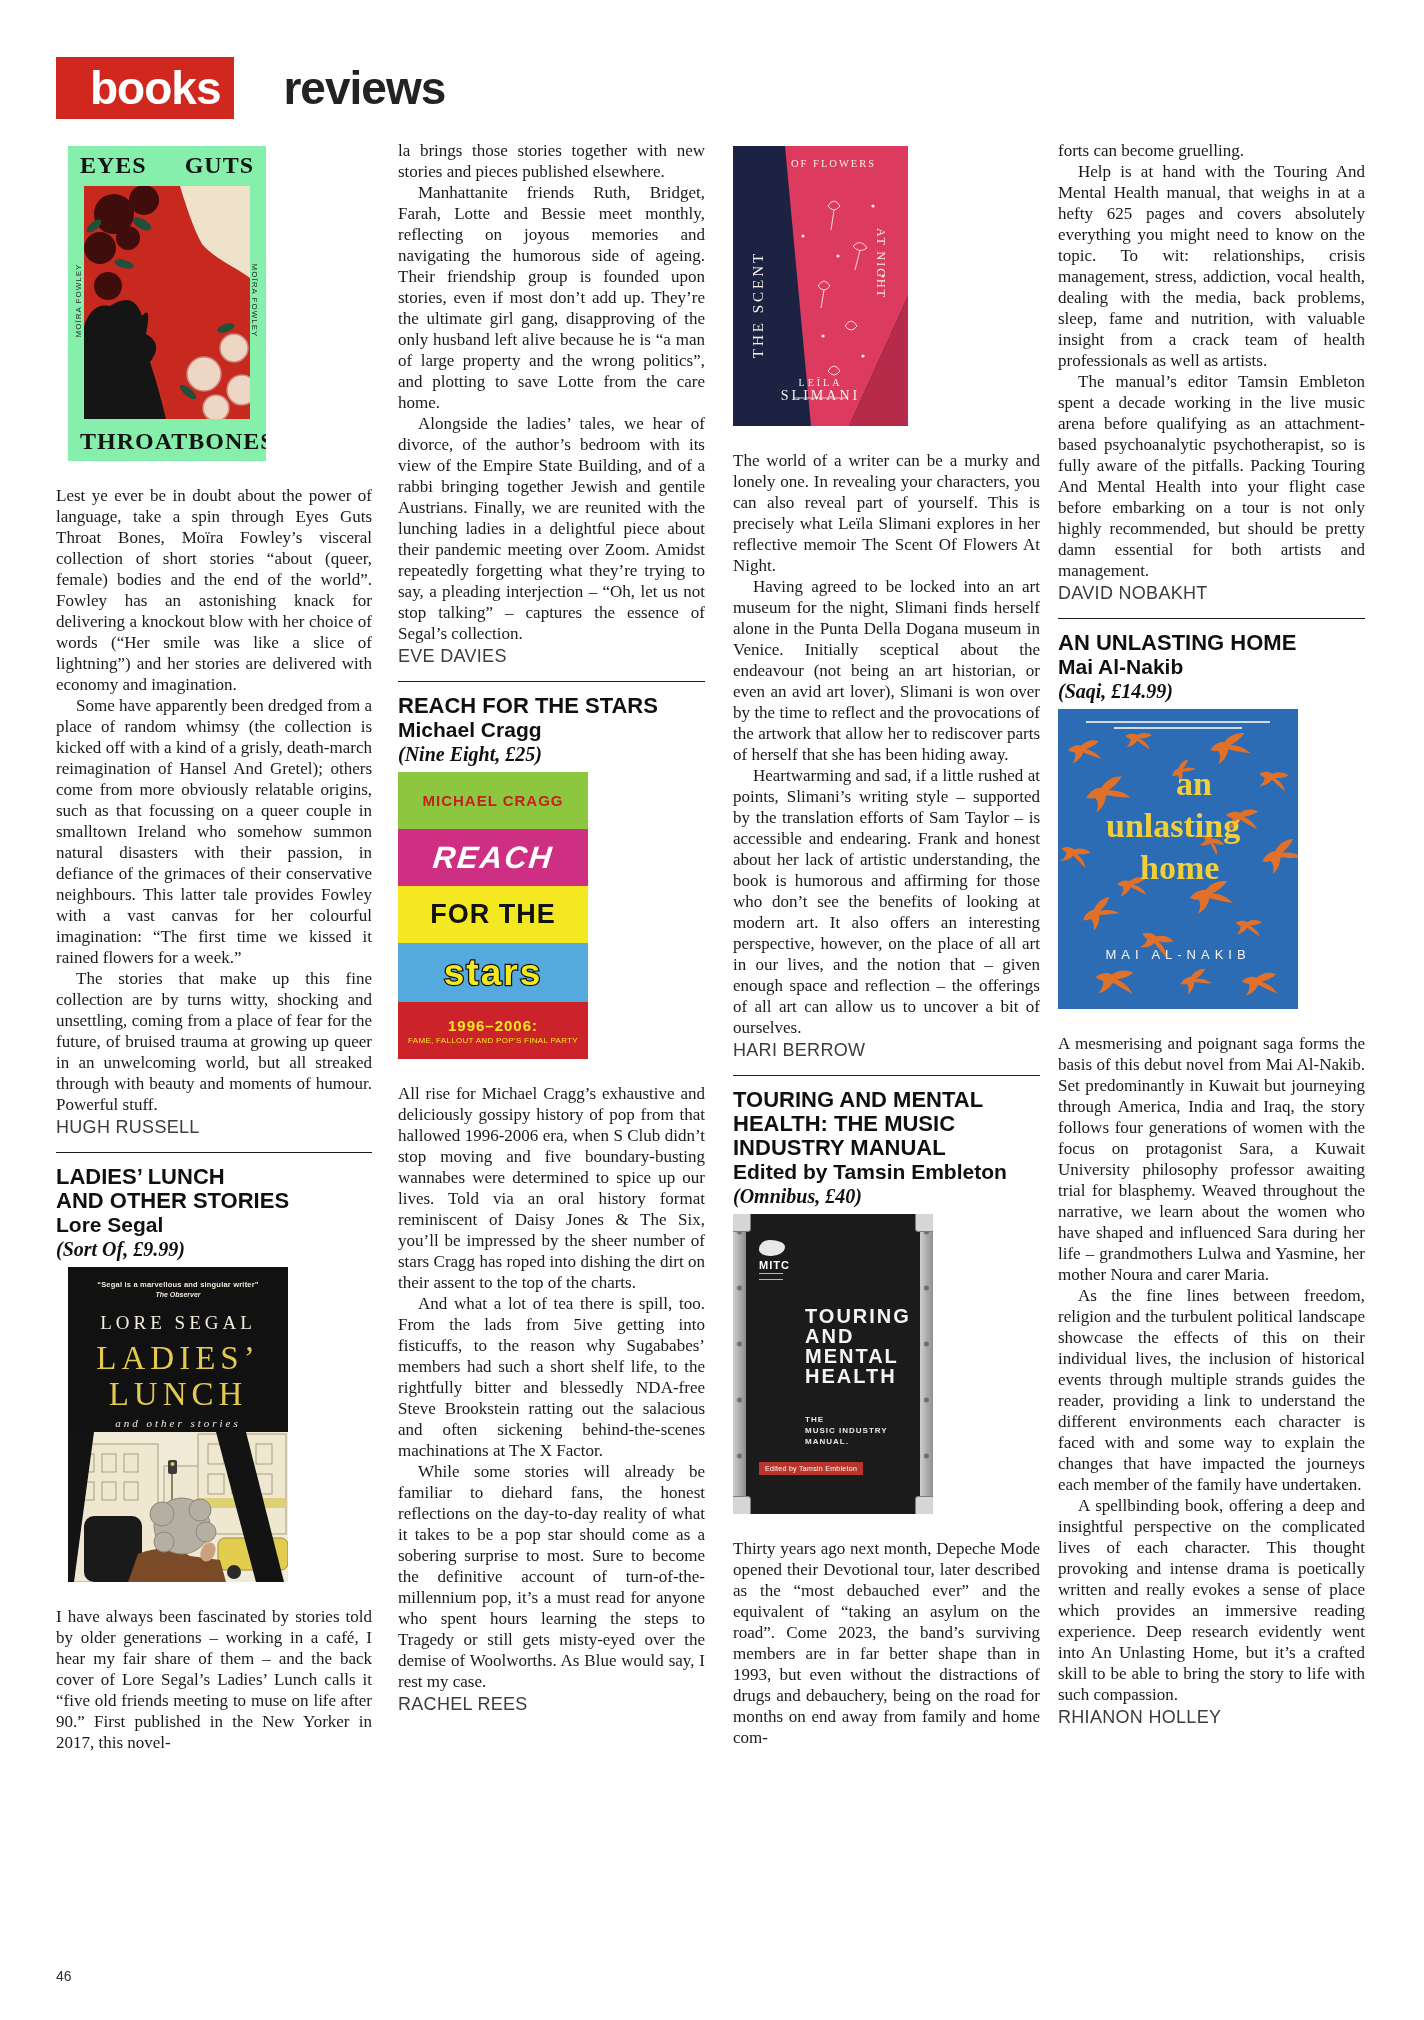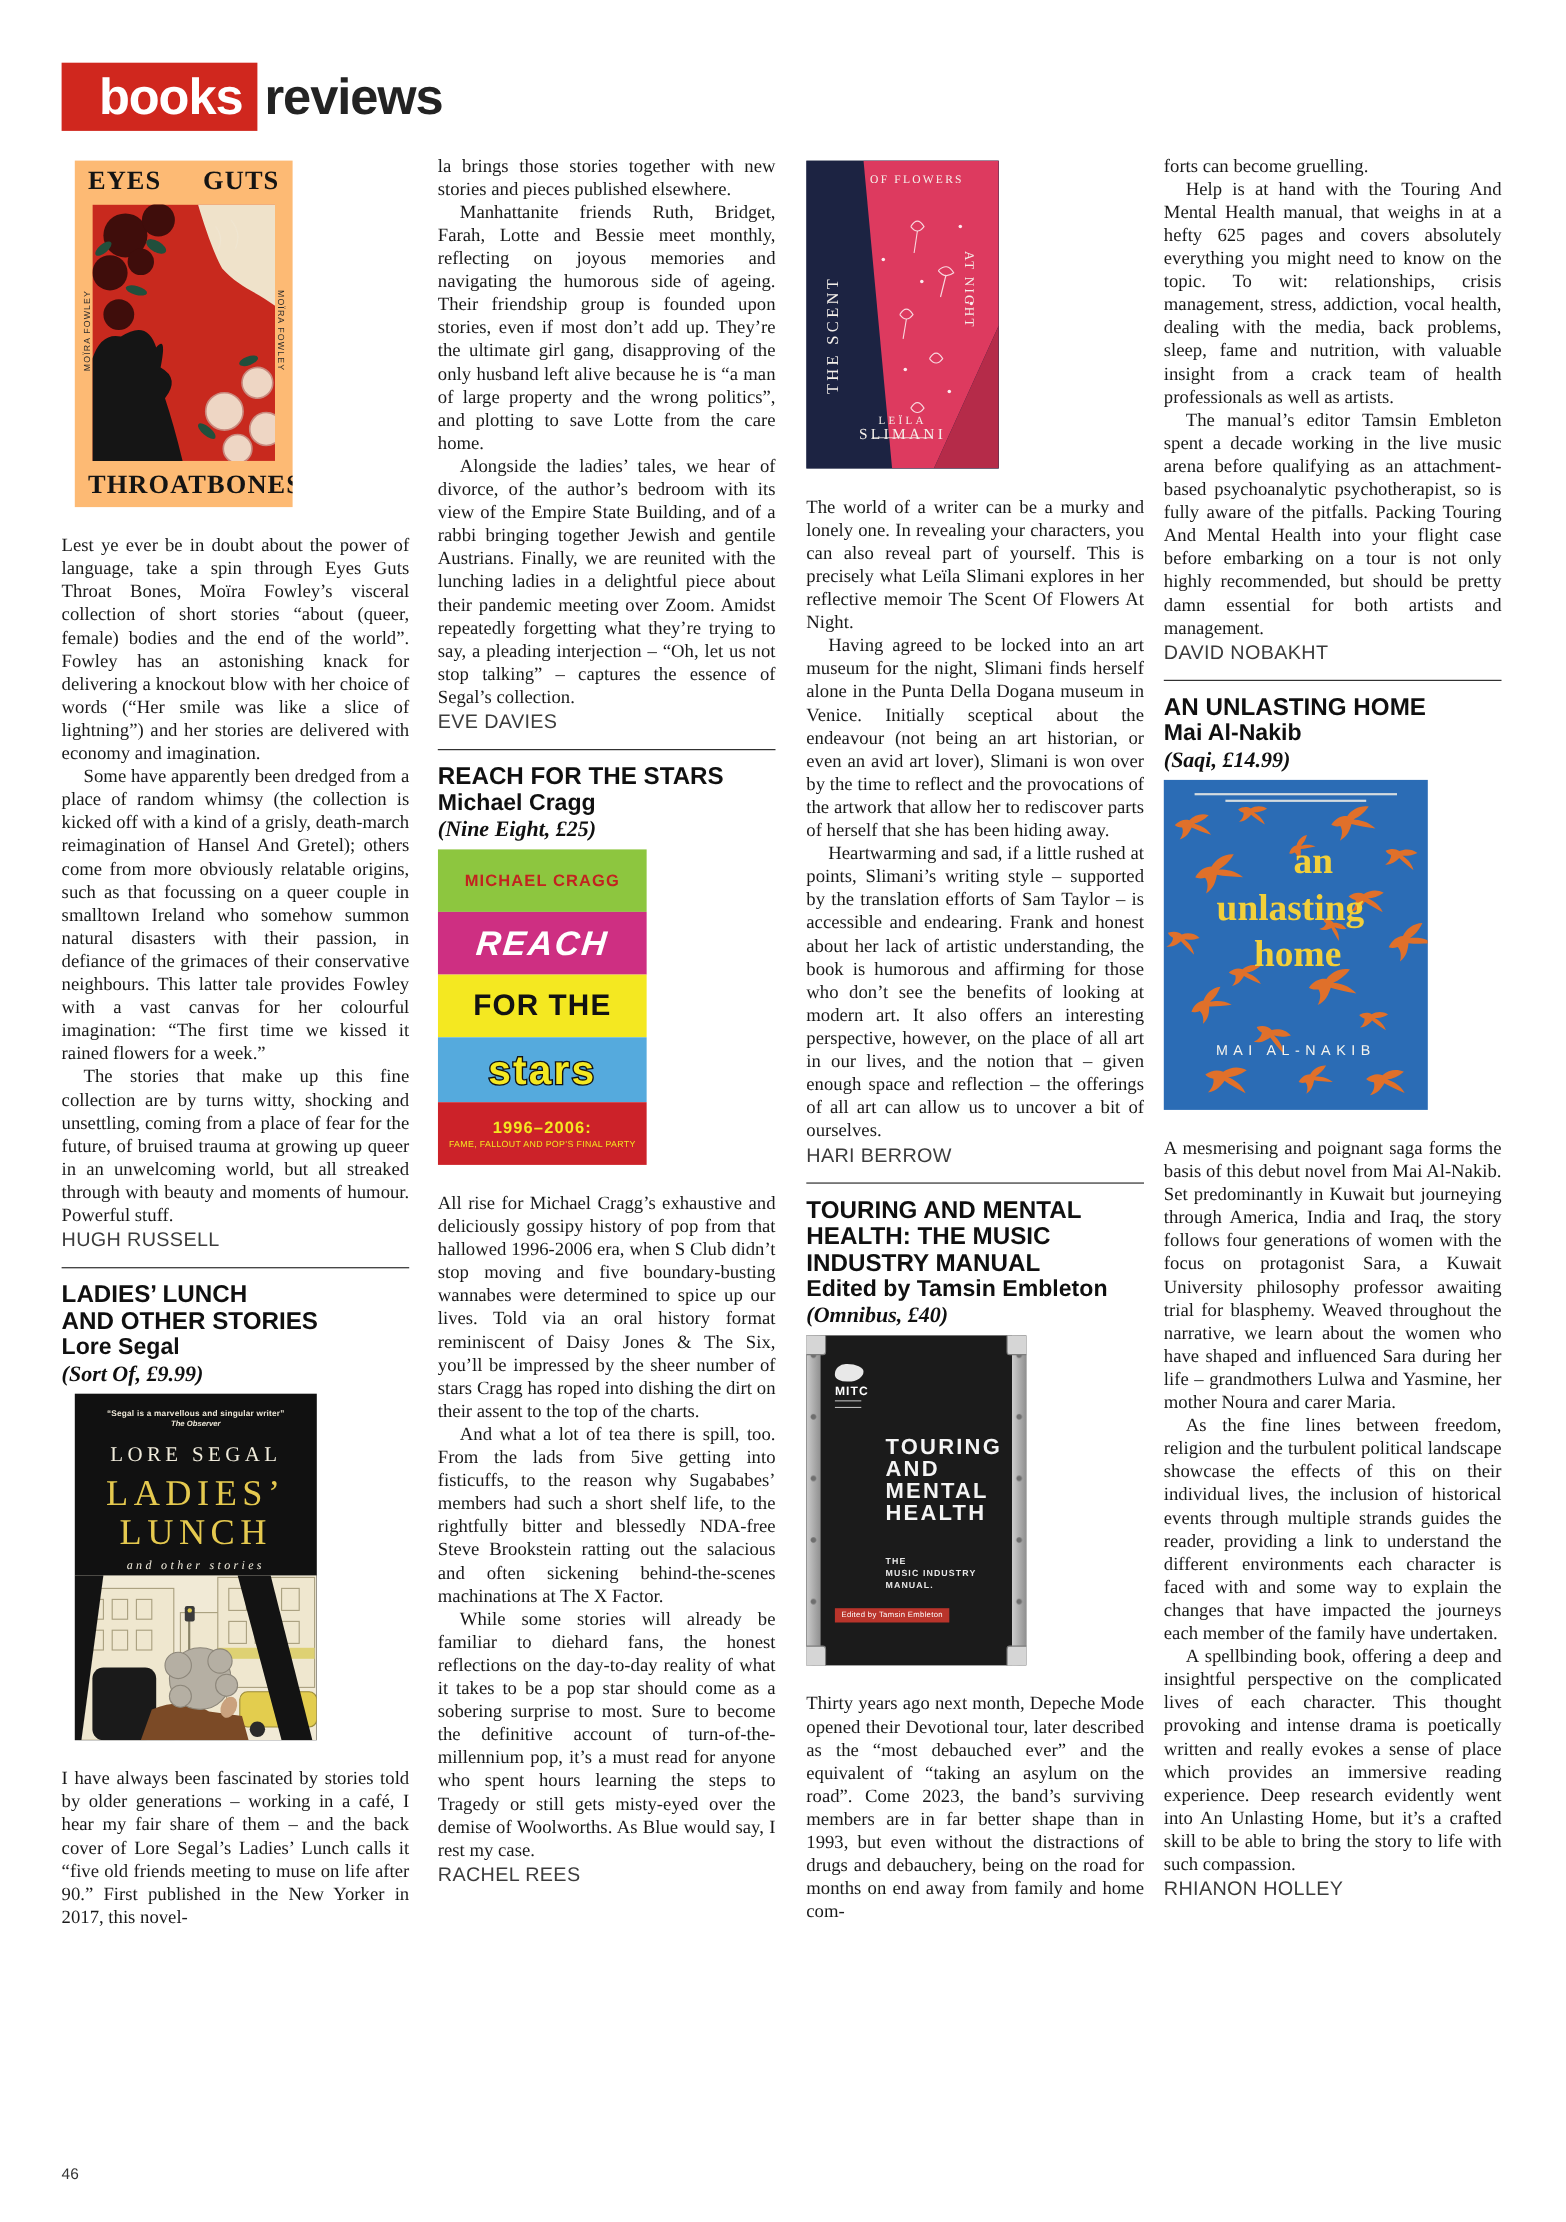--- a/index.html
+++ b/index.html
@@ -9,39 +9,39 @@
   }
   
   .masthead{position:absolute;left:56px;top:57px;display:flex;align-items:stretch;}
   .brand{
     background:var(--brand_red,#d0271e);color:#fff;
     font-family:"Liberation Sans",sans-serif;font-weight:bold;font-size:46px;
     line-height:62px;padding:0 14px 0 34px;letter-spacing:-1px;
   }
   .section-word{
     color:#232323;font-family:"Liberation Sans",sans-serif;font-weight:bold;
-    font-size:46px;line-height:62px;padding-left:6px;letter-spacing:-1px;
+    font-size:46px;line-height:62px;padding-left:6px;letter-spacing:-1px;margin-left:43px;
   }
   
   .col{position:absolute;top:140px;width:307px;}
   #col1{left:56px;width:316px;}
   #col2{left:398px;}
   #col3{left:733px;}
   #col4{left:1058px;}
   .rtitle{font-family:"Liberation Sans",sans-serif;font-weight:bold;font-size:22px;line-height:24px;color:#101010;}
   .rauthor{font-family:"Liberation Sans",sans-serif;font-weight:bold;font-size:21px;line-height:24px;color:#101010;}
   .rimprint{font-family:"Liberation Serif",serif;font-weight:bold;font-style:italic;font-size:20px;line-height:24px;color:#101010;margin-bottom:6px;}
   p.body{margin:0;font-size:17px;line-height:21px;text-align:justify;}
   p.ind{text-indent:20px;}
   .byline{font-family:"Liberation Sans",sans-serif;font-size:18px;color:#3c3c3c;margin-top:2px;letter-spacing:.3px;}
   hr.rule{height:0;border:none;border-top:1.5px solid #1b1b1b;margin:14px 0 12px 0;}
   .cover{position:relative;margin:6px 0 24px 0;overflow:hidden;}
   .shift{margin-left:12px;}
   
-  .cover-eyes{width:198px;height:315px;background:#fdba74;}
+  .cover-eyes{width:198px;height:315px;background:#86efac;}
   .eg-row{position:absolute;left:12px;right:12px;display:flex;justify-content:space-between;
     font-family:"Liberation Serif",serif;font-weight:600;font-size:24px;color:#141414;letter-spacing:1px;}
   .eg-top{top:6px;} .eg-bot{bottom:6px;}
   .eg-art{position:absolute;left:16px;right:16px;top:40px;bottom:42px;}
   .eg-spine{position:absolute;font-family:"Liberation Sans",sans-serif;font-size:8px;letter-spacing:1px;color:#2a2a2a;white-space:nowrap;}
   .eg-spine.left{left:-26px;top:150px;transform:rotate(-90deg);}
   .eg-spine.right{right:-26px;top:150px;transform:rotate(90deg);}
   
   .cover-ladies{width:220px;height:315px;background:#111111;}
   .ll-text{position:absolute;left:0;top:0;right:0;height:168px;color:#efe9d9;text-align:center;}

